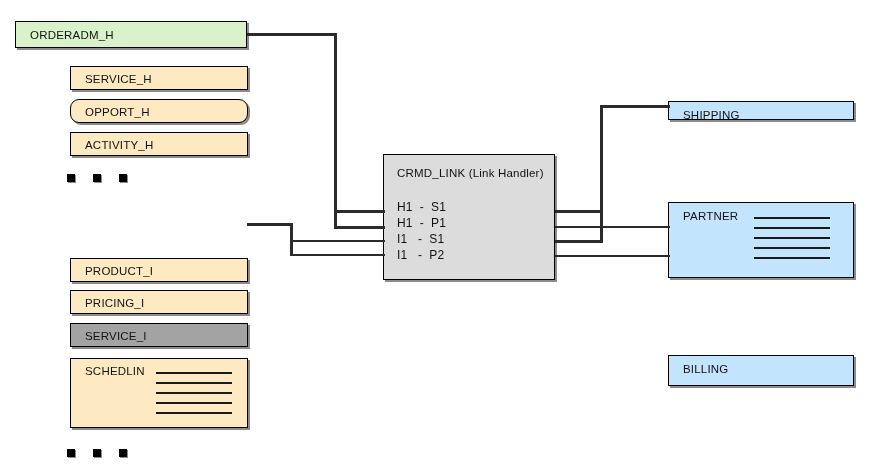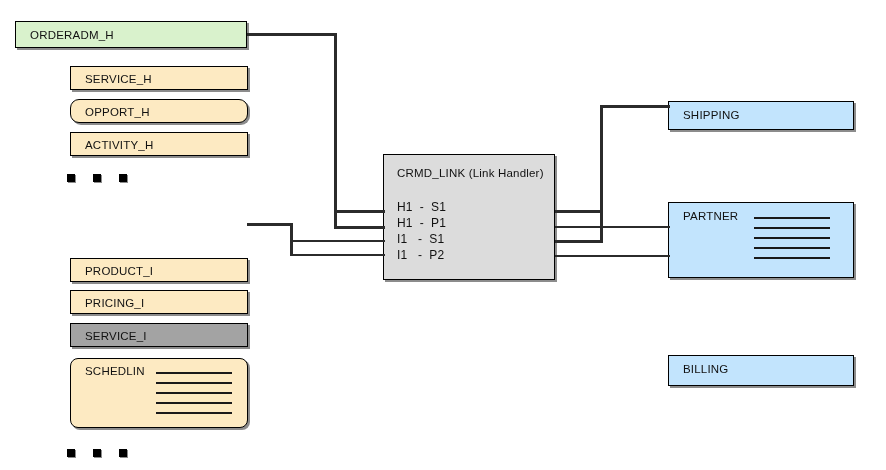--- a/index.html
+++ b/index.html
@@ -128,21 +128,21 @@
   </div>
 
   <div class="box yellow item-box" style="left: 70px; top: 290px; width: 178px; height: 24px; background: rgb(253, 234, 194);">
     <span class="label">PRICING_I</span>
   </div>
 
   <div class="box yellow item-box" style="left: 70px; top: 323px; width: 178px; height: 24px; background: #a3a3a3;">
     <span class="label">SERVICE_I</span>
   </div>
 
-  <div class="box yellow item-box" style="left: 70px; top: 358px; width: 178px; height: 70px; background: rgb(253, 234, 194); border-radius: 8px;">
+  <div class="box yellow item-box" style="left: 70px; top: 358px; width: 178px; height: 70px; background: rgb(253, 234, 194);">
     <span class="label">SCHEDLIN</span>
     <div class="rec-lines" style="left:85px; top:13px; width:76px;">
       <div class="rec-line"></div>
       <div class="rec-line"></div>
       <div class="rec-line"></div>
       <div class="rec-line"></div>
       <div class="rec-line"></div>
     </div>
   </div>
 
@@ -155,21 +155,21 @@
   <div class="box gray" id="crmd-link" style="background: rgb(220, 220, 220);">
     <span class="title">CRMD_LINK (Link Handler)</span>
     <div class="link-rows">
       <div class="link-row">H1  -  S1</div>
       <div class="link-row">H1  -  P1</div>
       <div class="link-row">I1   -  S1</div>
       <div class="link-row">I1   -  P2</div>
     </div>
   </div>
 
-  <div class="box blue right-box" id="shipping" style="left: 668px; top: 101px; width: 186px; height: 29px; background: rgb(194, 228, 253);">
+  <div class="box blue right-box" id="shipping" style="left: 668px; top: 101px; width: 186px; height: 19px; background: rgb(194, 228, 253);">
     <span class="label">SHIPPING</span>
   </div>
 
   <div class="box blue right-box" id="partner" style="left: 668px; top: 202px; width: 186px; height: 76px; background: rgb(194, 228, 253);">
     <span class="label">PARTNER</span>
     <div class="rec-lines" style="left:85px; top:14px; width:76px;">
       <div class="rec-line"></div>
       <div class="rec-line"></div>
       <div class="rec-line"></div>
       <div class="rec-line"></div>

